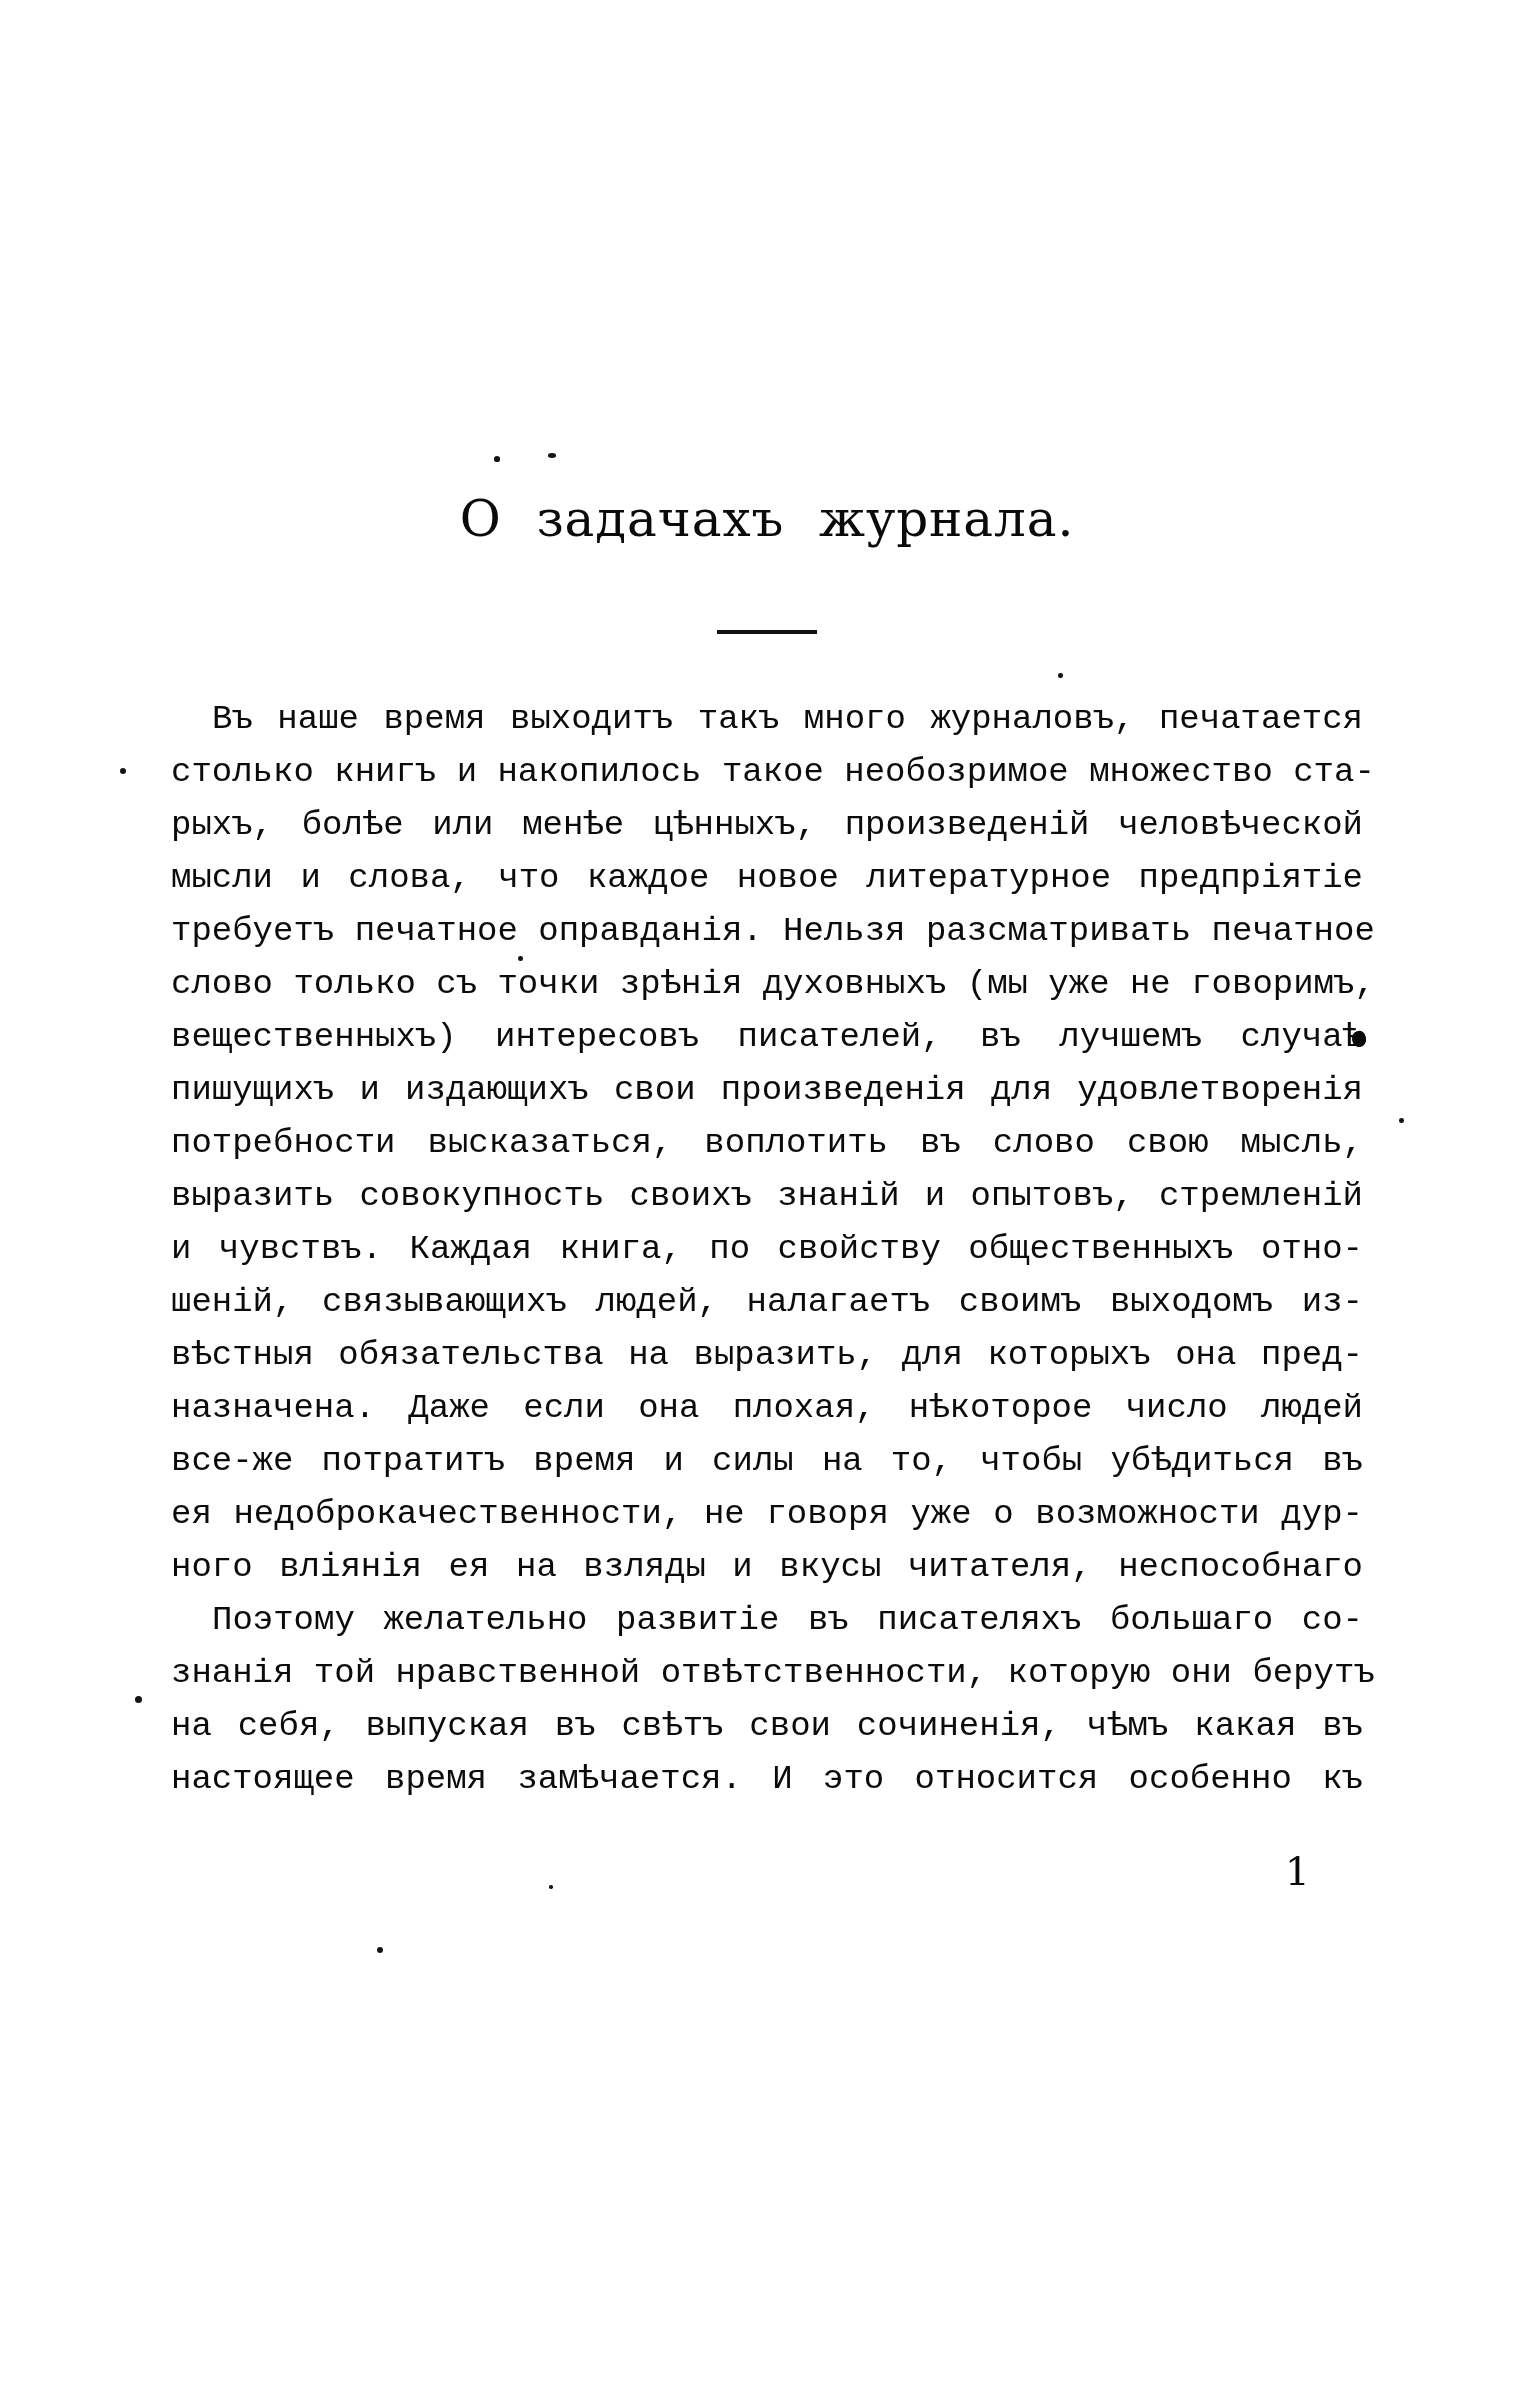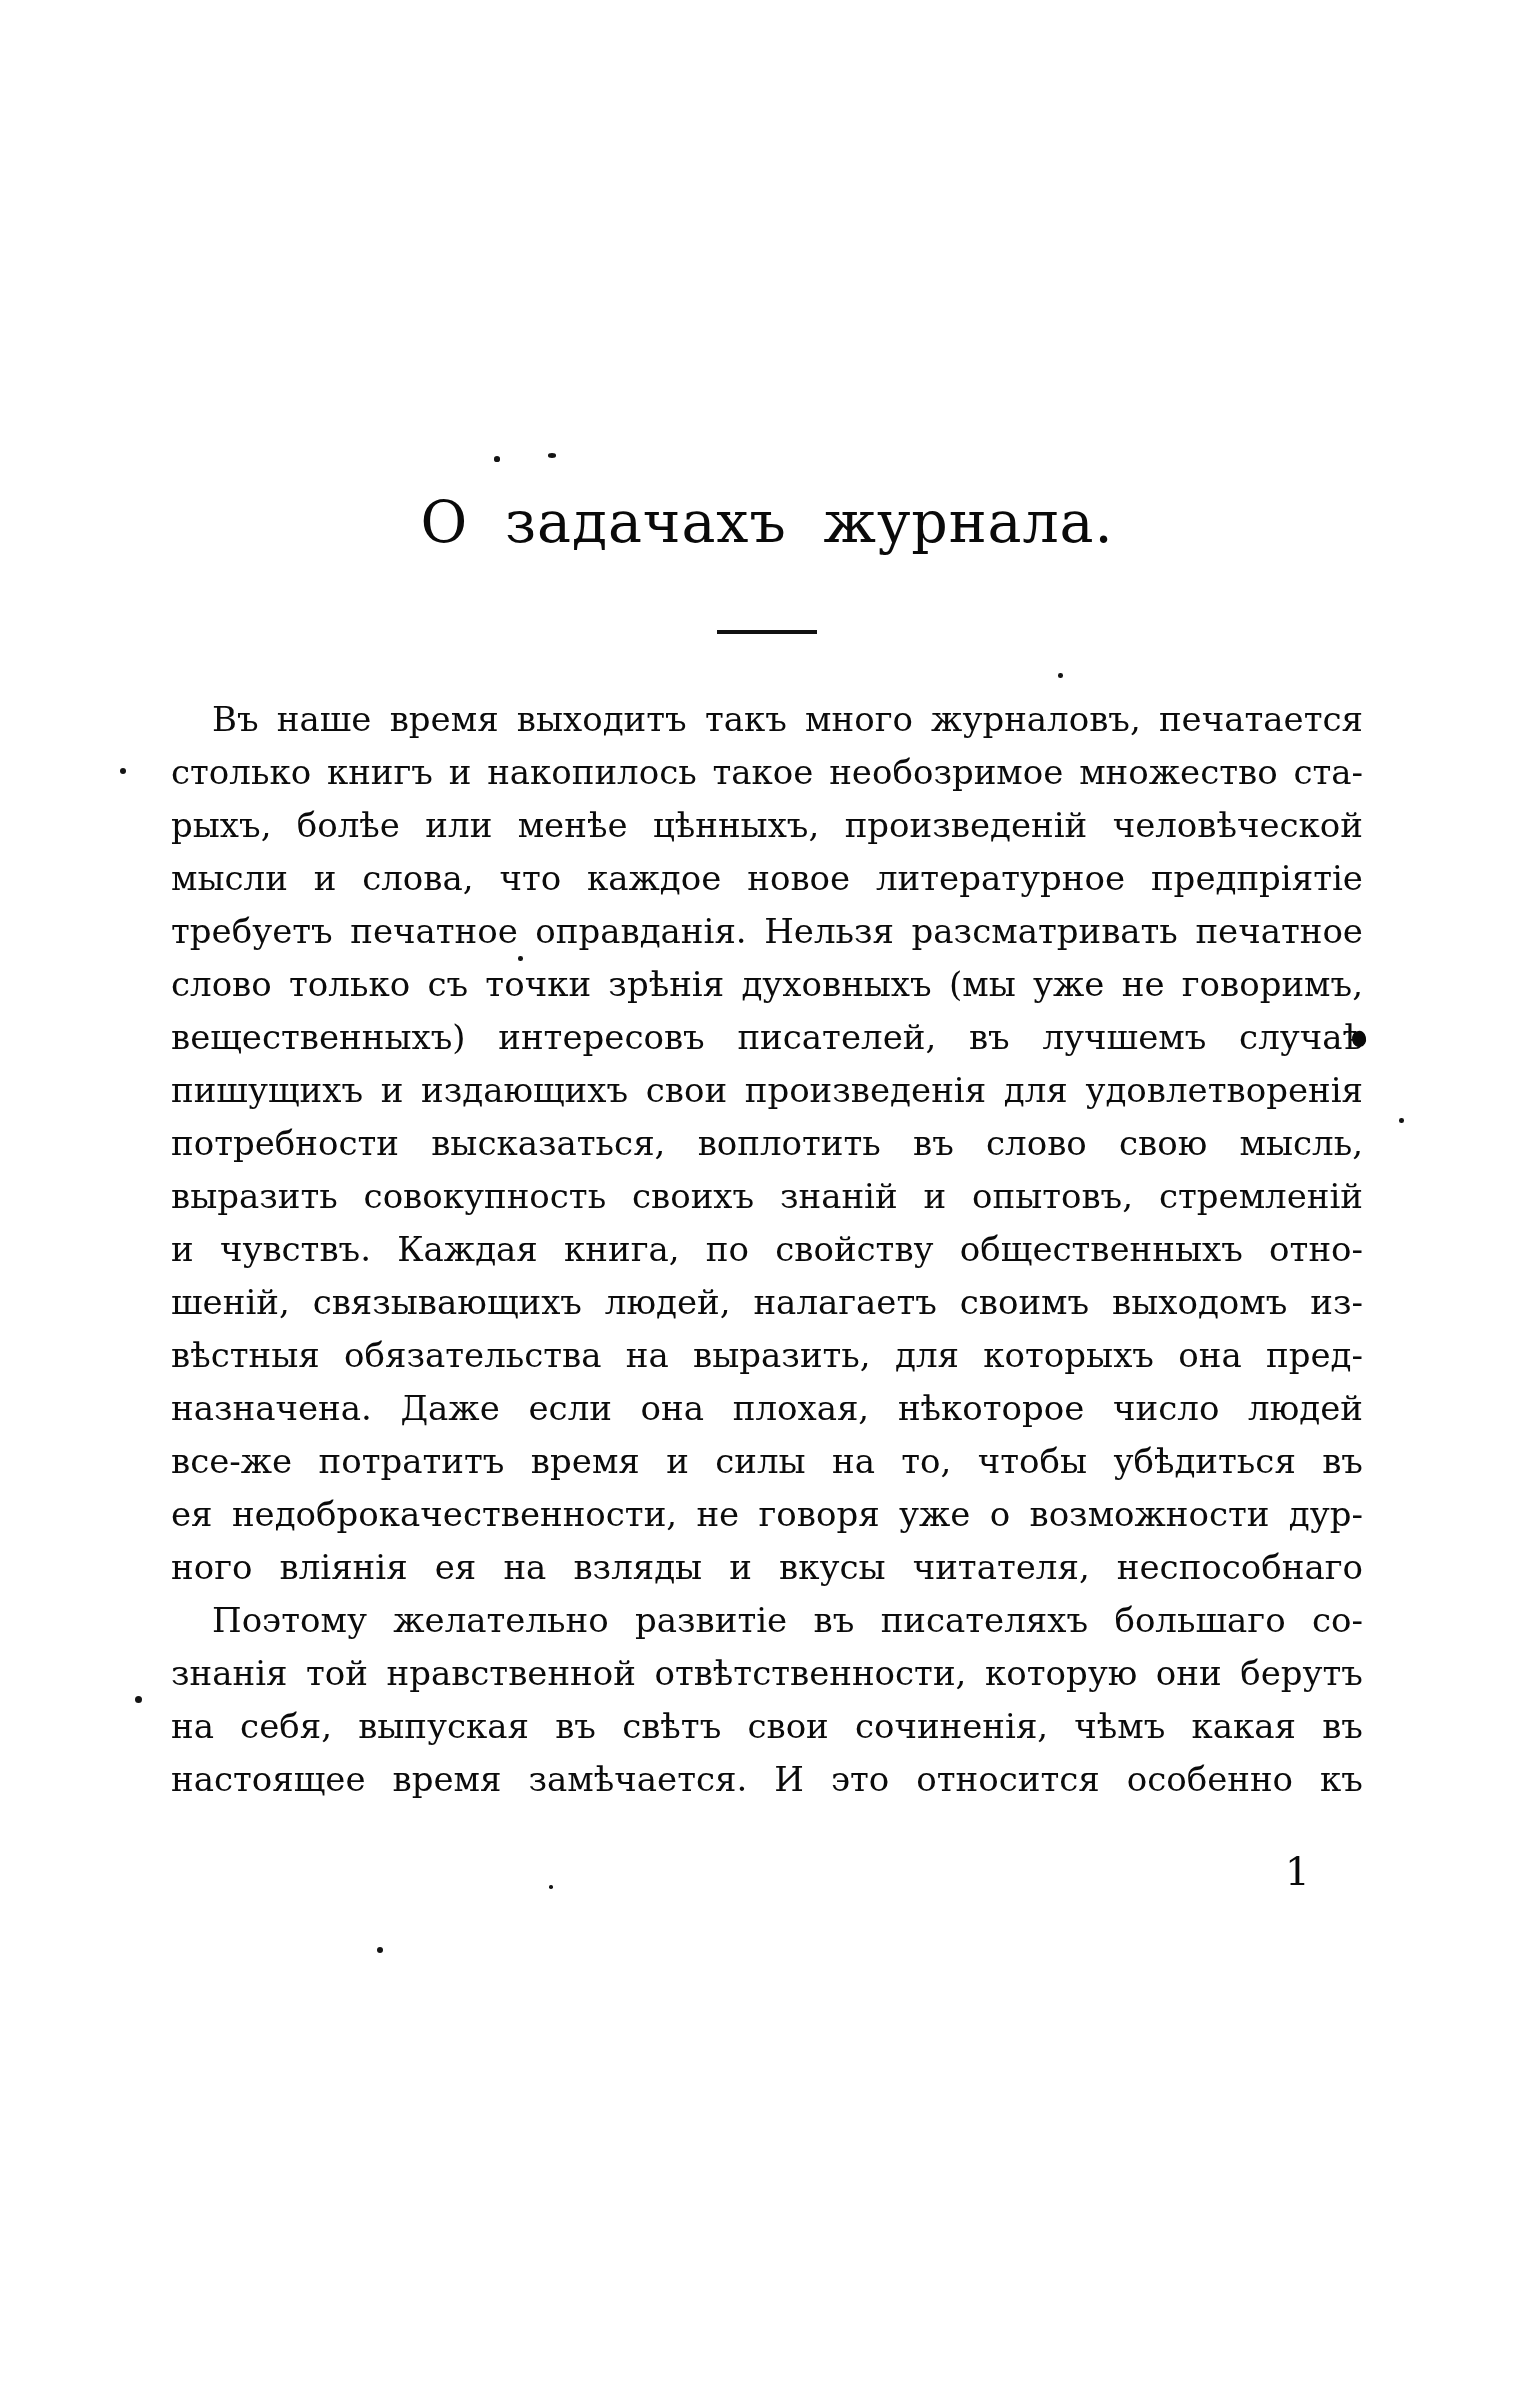--- a/index.html
+++ b/index.html
@@ -15,21 +15,21 @@
     overflow: hidden;
     font-family: "DejaVu Serif", "Liberation Serif", serif;
     color: #0b0b0b;
   }
   .page-title {
     position: absolute;
     top: 494px;
     left: 171px;
     width: 1192px;
     text-align: center;
-    font-size: 57px;
+    font-size: 50px;
     line-height: 1;
     letter-spacing: 0.9px;
     word-spacing: 18px;
     white-space: nowrap;
     color: #0a0a0a;
   }
   .heading-rule {
     position: absolute;
     top: 630px;
     left: 717px;
@@ -38,20 +38,21 @@
     background: #111111;
   }
   .body-text {
     position: absolute;
     top: 693px;
     left: 171px;
     width: 1192px;
     font-size: 34px;
     line-height: 53px;
     color: #0b0b0b;
+    font-family: Liberation Mono, monospace;
   }
   .text-line {
     height: 53px;
     text-align: justify;
     text-align-last: justify;
     white-space: nowrap; 
   }
   .text-line.indent {
     text-indent: 41px;
   }

